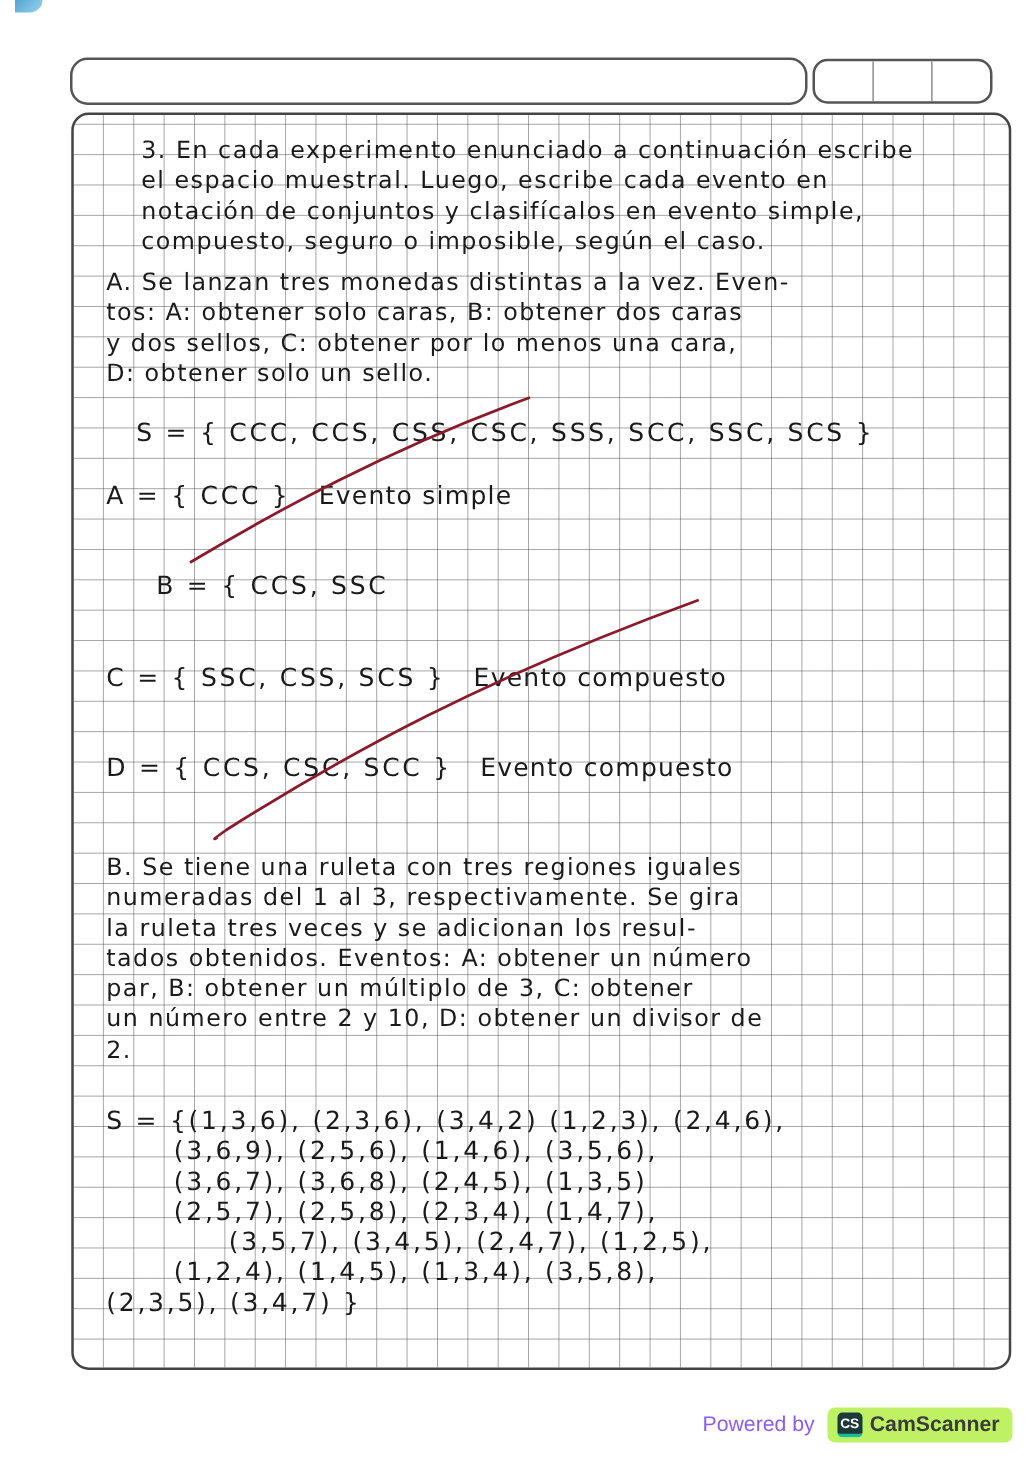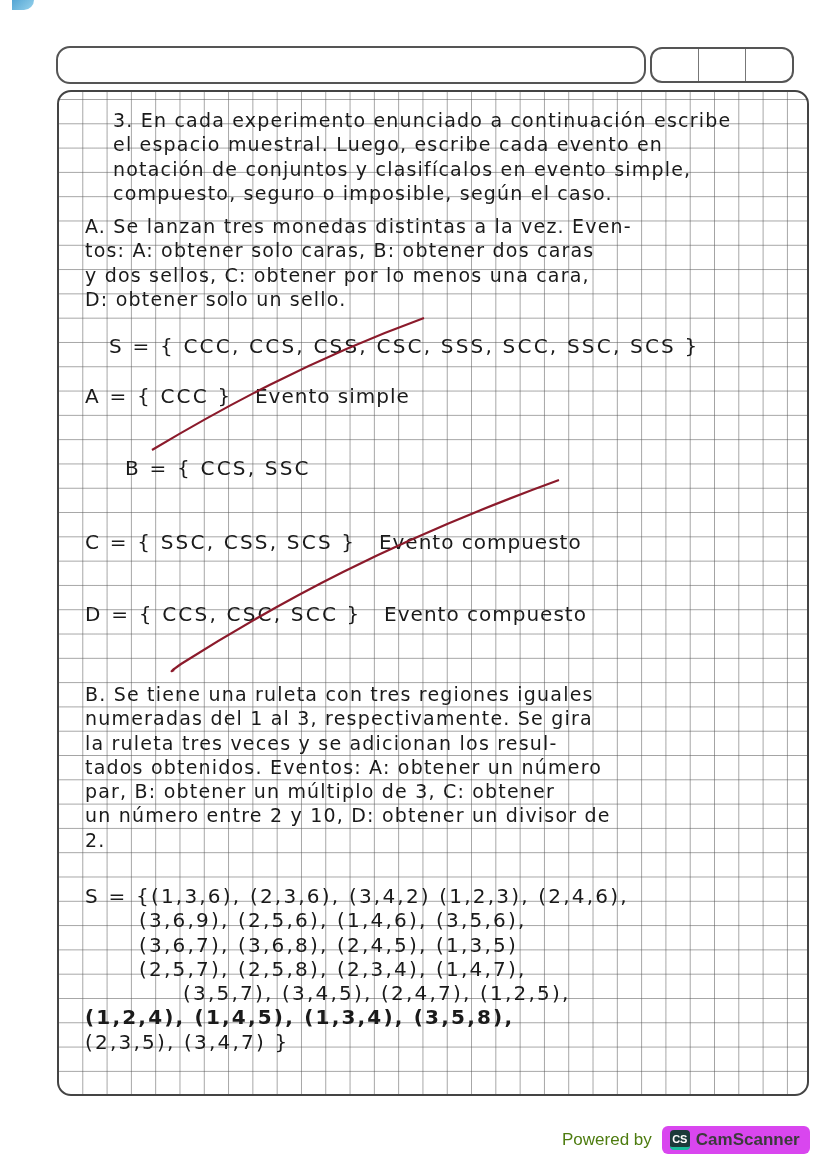--- a/index.html
+++ b/index.html
@@ -45,24 +45,24 @@
   .set-line { position: absolute; left: 26px; white-space: nowrap;
     font-size: 20px; letter-spacing: 2.2px; color: #1a1a1a; }
   .label-tag { letter-spacing: 1px; }
   .red-strokes { position: absolute; left: 0; top: 0; pointer-events: none; }
 
   .footer {
     position: absolute; left: 562px; top: 1123px; height: 34px;
     display: flex; align-items: center; gap: 10px;
     font-family: "Liberation Sans", sans-serif;
   }
-  .footer .powered { color: #4d7c0f; font-size: 17px; }
+  .footer .powered { color: #8b5cf6; font-size: 17px; }
   .footer .badge {
     display: flex; align-items: center; gap: 6px;
-    background: #d946ef; border-radius: 6px; padding: 4px 10px 4px 8px;
+    background: #bef264; border-radius: 6px; padding: 4px 10px 4px 8px;
   }
   .footer .cs-icon {
     width: 20px; height: 20px; border-radius: 4px;
     background: #1c3a3a; color: #fff; font-weight: bold; font-size: 11px;
     display: flex; align-items: center; justify-content: center;
     border-bottom: 3px solid #19bc9c; box-sizing: border-box;
   }
   .footer .brand { color: #3b3b3b; font-size: 17px; font-weight: bold; }
 </style>
 </head>
@@ -124,21 +124,21 @@
     <span class="hw line" style="position:static;">un número entre 2 y 10, D: obtener un divisor de</span>
     <span class="hw line" style="position:static;">2.</span>
   </div>
 
   <div class="block" style="top:780px;">
     <span class="set-line" style="position:static; display:block; line-height:24.3px;margin-top:12px;">S = {(1,3,6), (2,3,6), (3,4,2) (1,2,3), (2,4,6),</span>
     <span class="set-line" style="position:static; display:block; line-height:24.3px; padding-left:54px;">(3,6,9), (2,5,6), (1,4,6), (3,5,6),</span>
     <span class="set-line" style="position:static; display:block; line-height:24.3px; padding-left:54px;">(3,6,7), (3,6,8), (2,4,5), (1,3,5)</span>
     <span class="set-line" style="position:static; display:block; line-height:24.3px; padding-left:54px;">(2,5,7), (2,5,8), (2,3,4), (1,4,7),</span>
     <span class="set-line" style="position:static; display:block; line-height:24.3px; padding-left:54px;margin-left:44px;">(3,5,7), (3,4,5), (2,4,7), (1,2,5),</span>
-    <span class="set-line" style="position:static; display:block; line-height:24.3px; font-weight:bold;">(1,2,4), (1,4,5), (1,3,4), (3,5,8),</span>
+    <span class="set-line" style="position:static; display:block; line-height:24.3px; padding-left:54px;">(1,2,4), (1,4,5), (1,3,4), (3,5,8),</span>
     <span class="set-line" style="position:static; display:block; line-height:24.3px; ">(2,3,5), (3,4,7) }</span>
   </div>
 
   <svg class="red-strokes" width="748" height="1002">
     <path d="M93 358 C 160 318, 250 268, 365 226" stroke="#8b1a2b" stroke-width="2.2" fill="none"></path>
     <path d="M115 578 Q 108 582, 122 572 C 220 510, 330 450, 500 388" stroke="#8b1a2b" stroke-width="2.2" fill="none"></path>
   </svg>
 </div>
 
 <div class="footer">

